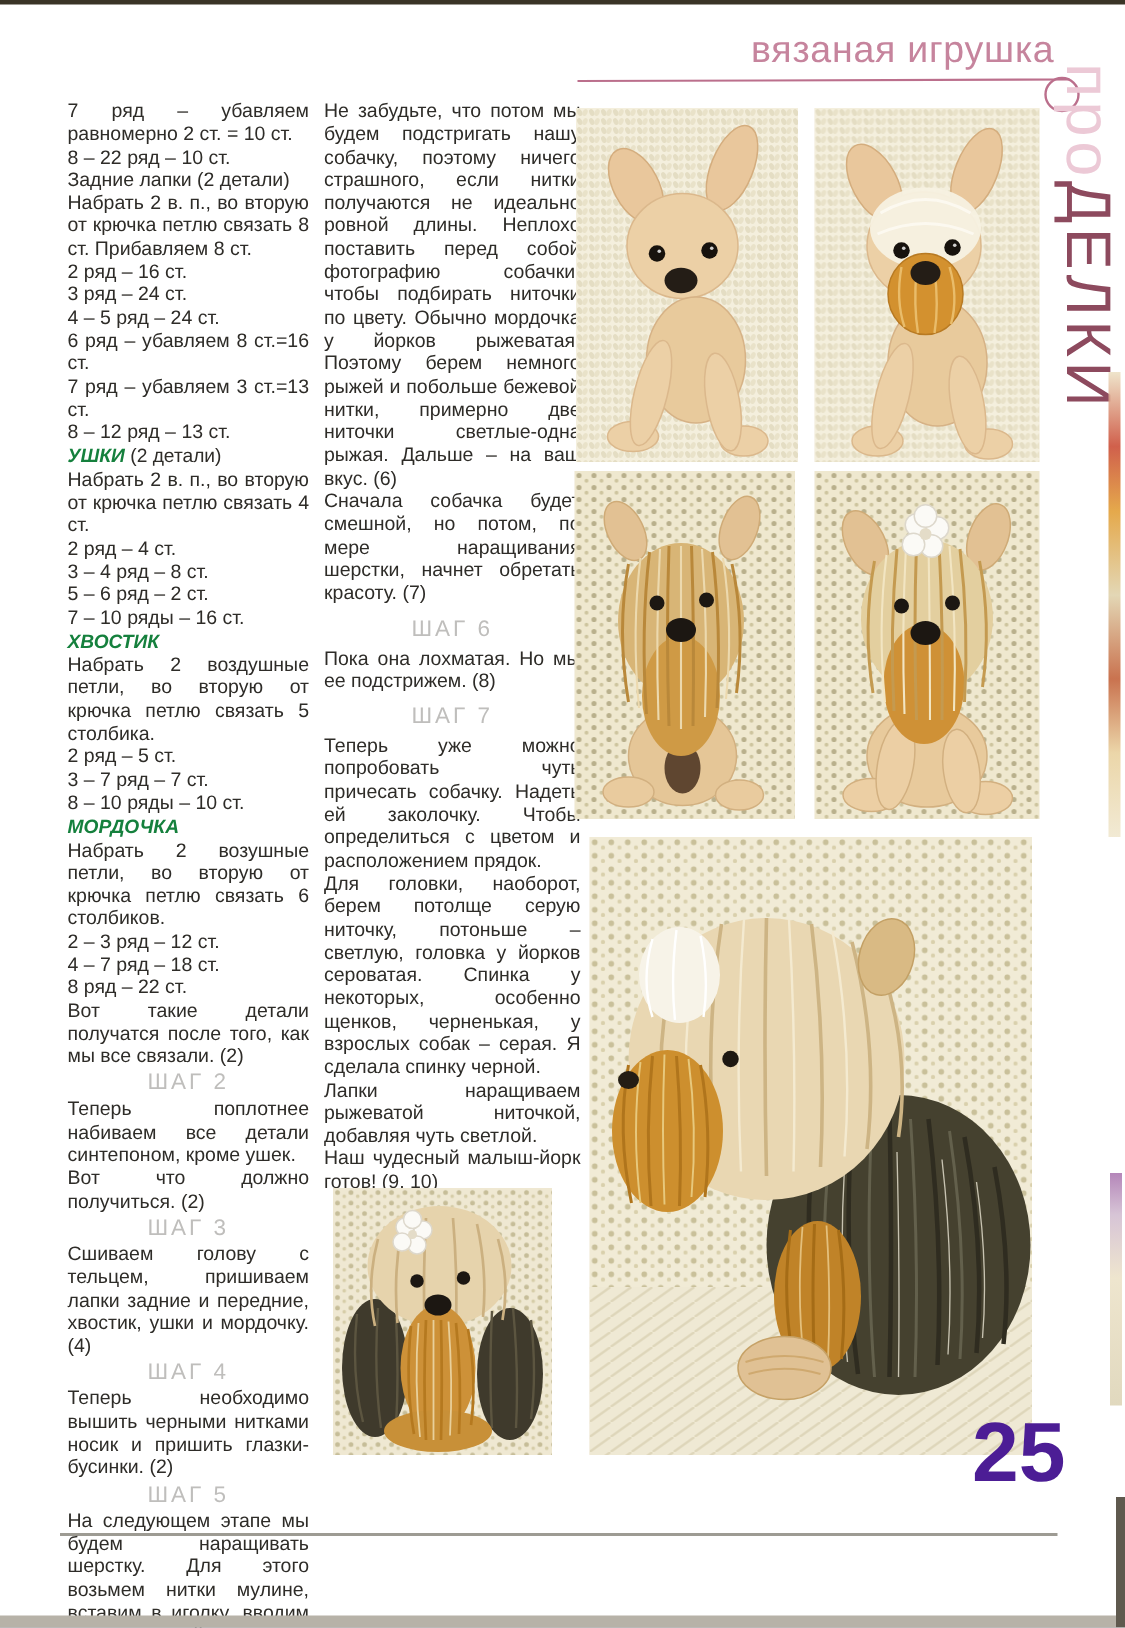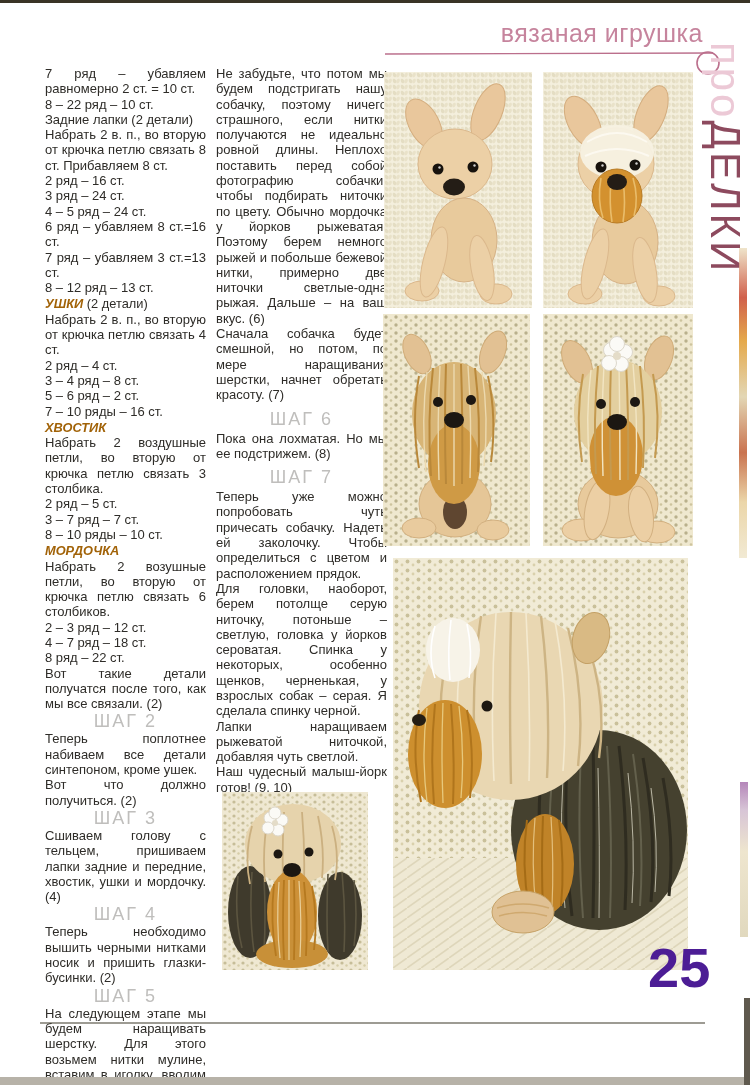--- a/index.html
+++ b/index.html
@@ -22,22 +22,22 @@
   .side-label{position:absolute;left:748px;top:42px;transform:rotate(90deg);
               transform-origin:0 0;white-space:nowrap;font-size:42px;letter-spacing:3px;line-height:46px;}
   .sl-light{color:#ecc9d6;}
   .sl-dark{color:#8d4a5e;}
   
   .col{position:absolute;top:66px;}
   .col1{left:45px;width:161px;}
   .col2{left:216px;width:171px;}
   .bp{margin:0;font-size:13px;line-height:15.3px;color:#2e2c28;text-align:justify;}
   .sec{margin:1px 0 0 0;font-size:12.8px;line-height:15.3px;color:#2e2c28;}
-  .sec em{color:#a16207;font-weight:bold;font-style:italic;}
-  .step{margin:3px 0 2px 0;text-align:center;color:#bfbebc;font-size:18px;
+  .sec em{color:#15803d;font-weight:bold;font-style:italic;}
+  .step{margin:3px 0 2px 0;text-align:center;color:#bfbebc;font-size:15px;
         letter-spacing:2px;line-height:15px;}
   .col2 .step{margin:9px 0 4px 0;}
   
   .photo{position:absolute;background:#f3eedd;}
   .photo svg{display:block;width:100%;height:100%;}
   .p1{left:384px;top:72px;width:148px;height:236px;}
   .p2{left:543px;top:72px;width:150px;height:236px;}
   .p3{left:383px;top:314px;width:147px;height:232px;}
   .p4{left:543px;top:314px;width:150px;height:232px;}
   .p5{left:222px;top:792px;width:146px;height:178px;}
@@ -75,21 +75,21 @@
       <p class="bp">6 ряд – убавляем 8 ст.=16 ст.</p>
       <p class="bp">7 ряд – убавляем 3 ст.=13 ст.</p>
       <p class="bp">8 – 12 ряд – 13 ст.</p>
       <p class="sec"><em>УШКИ</em><span> (2 детали)</span></p>
       <p class="bp">Набрать 2 в. п., во вторую от крючка петлю связать 4 ст.</p>
       <p class="bp">2 ряд – 4 ст.</p>
       <p class="bp">3 – 4 ряд – 8 ст.</p>
       <p class="bp">5 – 6 ряд – 2 ст.</p>
       <p class="bp">7 – 10 ряды – 16 ст.</p>
       <p class="sec"><em>ХВОСТИК</em></p>
-      <p class="bp">Набрать 2 воздушные петли, во вторую от крючка петлю связать 3 столбика.</p>
+      <p class="bp">Набрать 2 воздушные петли, во вторую от крючка петлю связать 5 столбика.</p>
       <p class="bp">2 ряд – 5 ст.</p>
       <p class="bp">3 – 7 ряд – 7 ст.</p>
       <p class="bp">8 – 10 ряды – 10 ст.</p>
       <p class="sec"><em>МОРДОЧКА</em></p>
       <p class="bp">Набрать 2 возушные петли, во вторую от крючка петлю связать 6 столбиков.</p>
       <p class="bp">2 – 3 ряд – 12 ст.</p>
       <p class="bp">4 – 7 ряд – 18 ст.</p>
       <p class="bp">8 ряд – 22 ст.</p>
       <p class="bp">Вот такие детали получатся после того, как мы все связали. (2)</p>
       <p class="step">ШАГ 2</p>

